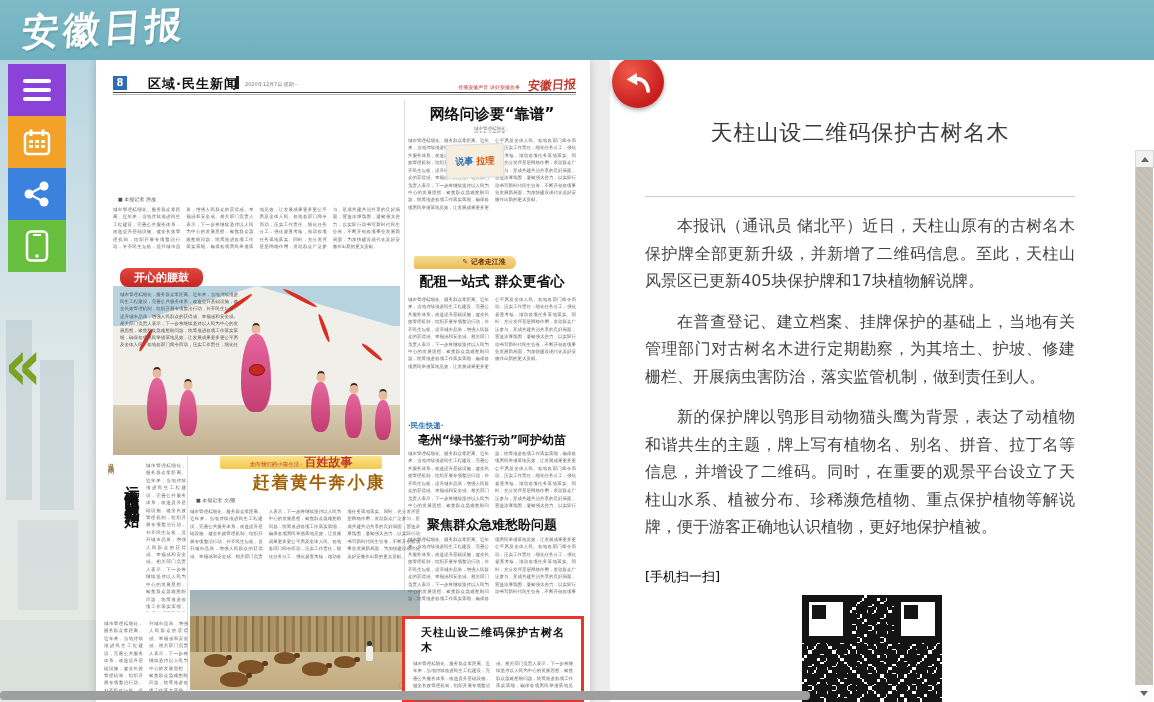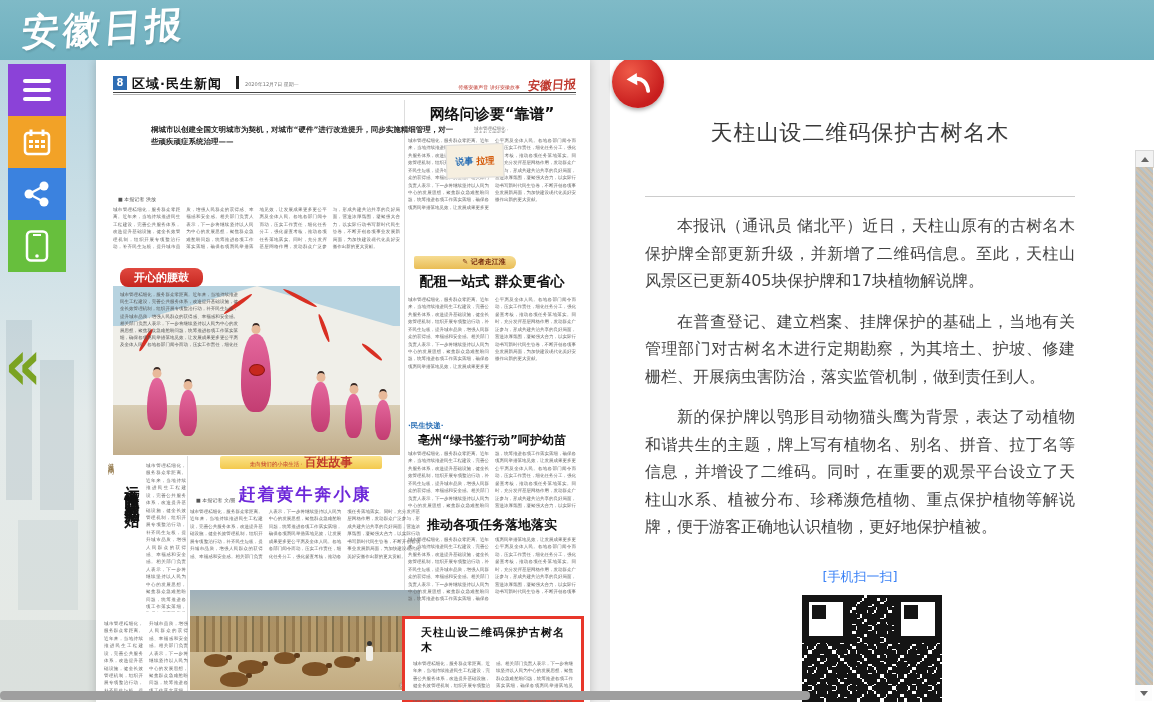--- a/index.html
+++ b/index.html
@@ -25,21 +25,21 @@
   #btn-phone{top:220px;background:#67bf3d;}
   #collapse{left:8px;top:338px;width:48px;height:60px;color:#7ba322;font-size:50px;font-weight:bold;
             line-height:56px;transform:scale(1.15,1.45);cursor:pointer;z-index:5;}
 
   
   #page{left:96px;top:60px;width:494px;height:642px;background:#fff;box-shadow:0 0 9px rgba(0,0,0,.2);overflow:hidden;}
   #page *{box-sizing:border-box;}
   .hairline-v{position:absolute;width:1px;background:#ddd;}
   #pg-badge{left:17px;top:16px;width:14px;height:14px;background:#2e6db4;color:#fff;font-size:10px;
             font-weight:bold;text-align:center;line-height:14px;}
-  #pg-section{left:36px;top:15px;font-size:13px;font-weight:bold;color:#101010;letter-spacing:1px;}
+  #pg-section{left:52px;top:15px;font-size:13px;font-weight:bold;color:#101010;letter-spacing:1px;}
   #pg-section-bar{left:140px;top:16px;width:3px;height:13px;background:#222;}
   #pg-date{left:149px;top:21px;font-size:5px;color:#777;}
   #pg-mast{left:300px;top:14px;width:180px;text-align:right;}
   #pg-tag{font-size:5px;color:#c03a30;}
   #pg-mastbrand{font-size:12px;font-weight:bold;color:#c03a30;display:inline-block;
                 transform:rotate(-2deg) skewX(-6deg);margin-left:3px;}
   #pg-rule{left:17px;top:32px;width:463px;height:3px;border-top:1px solid #444;border-bottom:1px solid #b5b5b5;}
 
   .nf{font-size:4.5px;color:#666;line-height:1.65;text-align:justify;overflow:hidden;
       column-gap:6px;word-break:break-all;}
@@ -75,21 +75,21 @@
   #v-label{left:10px;top:398px;writing-mode:vertical-rl;font-size:6px;color:#8a6d3b;letter-spacing:2px;}
   #v-head{left:26px;top:414px;height:205px;writing-mode:vertical-rl;font-size:15px;font-weight:bold;
           color:#111;letter-spacing:3px;}
   #v-txtA{left:50px;top:402px;width:40px;height:150px;}
   #v-txtB{left:8px;top:560px;width:84px;height:78px;}
 
   
   #ribbon-story{left:124px;top:396px;width:162px;height:13px;background:linear-gradient(#fbe38a,#f3c94e);
                 font-size:5.5px;color:#c0392b;text-align:center;line-height:13px;border-radius:2px;}
   #ribbon-story b{font-size:12px;}
-  #hl-cattle{left:94px;top:411px;width:230px;text-align:center;font-size:17px;font-weight:bold;color:#6d28d9;letter-spacing:2px;margin-top:12px;}
+  #hl-cattle{left:108px;top:411px;width:230px;text-align:center;font-size:17px;font-weight:bold;color:#a16207;letter-spacing:2px;}
   #byline-cattle{left:100px;top:437px;}
   #txt-cattle{left:94px;top:448px;width:230px;height:78px;}
 
   
   #photo-cow{left:94px;top:530px;width:230px;height:100px;overflow:hidden;background:#ccb88f;}
   #pc-mtn{position:absolute;left:0;top:0;width:100%;height:32px;background:linear-gradient(#9fb0ba,#b9bfb3);}
   #pc-trees{position:absolute;left:0;top:26px;width:100%;height:40px;
             background:repeating-linear-gradient(90deg,#a98d5f 0 6px,#8f7348 6px 9px,#b59a6a 9px 14px,#7c6a45 14px 16px);opacity:.9;}
   #pc-field{position:absolute;left:0;top:62px;width:100%;height:38px;background:linear-gradient(#cdbb95,#c3ab80);}
   .cow{position:absolute;background:#7d5226;border-radius:50% 50% 45% 45%;}
@@ -125,21 +125,21 @@
   #panel{left:610px;top:60px;width:544px;height:642px;background:#fff;overflow:hidden;}
   #back-badge{left:612px;top:56px;width:52px;height:52px;border-radius:50%;z-index:6;
               background:radial-gradient(circle at 35% 30%,#ef5a48,#c81e1e 70%);
               box-shadow:0 2px 4px rgba(0,0,0,.35);display:flex;align-items:center;justify-content:center;cursor:pointer;}
   #art-title{left:645px;top:118px;width:430px;text-align:center;font-size:22px;font-weight:500;color:#3a3a3a;letter-spacing:1px;}
   #art-meta{left:645px;top:168px;width:430px;display:flex;justify-content:space-between;
             font-size:15px;color:#9a9a9a;}
   #art-hr{left:645px;top:196px;width:430px;border-top:1px solid #ccc;}
   #art-body{left:645px;top:212px;width:430px;font-size:16px;color:#444;line-height:1.72;}
   #art-body p{margin:0 0 13px;text-indent:2em;text-align:justify;}
-  #scan-hint{left:645px;top:568px;width:430px;text-align:center;font-size:13px;color:#3b82f6;}
+  #scan-hint{left:645px;top:568px;width:430px;font-size:13px;color:#000000;}
   #qr{left:797px;top:590px;width:150px;height:150px;background:#fff;}
   #qr-noise{position:absolute;left:5px;top:5px;right:5px;bottom:5px;
     background-image:
       repeating-conic-gradient(#141414 0 25%,transparent 0 50%),
       repeating-conic-gradient(#141414 0 25%,transparent 0 50%),
       repeating-conic-gradient(#141414 0 25%,#fff 0 50%);
     background-size:12px 12px,20px 20px,8px 8px;
     background-position:0 0,5px 9px,2px 3px;}
   .finder{position:absolute;width:34px;height:34px;border:7px solid #141414;background:#fff;}
   .finder::before{content:"";position:absolute;left:3px;top:3px;width:14px;height:14px;background:#141414;}
@@ -217,21 +217,20 @@
     <div class="abs" id="pg-section-bar"></div>
     <div class="abs" id="pg-date">2020年12月7日 星期一</div>
     <div class="abs" id="pg-mast">
       <span id="pg-tag">传播安徽声音 讲好安徽故事</span>
       <span id="pg-mastbrand">安徽日报</span>
     </div>
     <div class="abs" id="pg-rule"></div>
     <div class="hairline-v" style="left:308px;top:40px;height:512px;"></div>
     <div class="hairline-v" style="left:91px;top:396px;height:244px;"></div>
 
-    <div class="abs" id="lead-intro">桐城市以创建全国文明城市为契机，对城市“硬件”进行改造提升，同步实施精细管理，对一些顽疾顽症系统治理——</div>
     <div class="abs byline" id="byline-main">■ 本报记者 洪放</div>
     <div class="abs nf c4" id="txt-main">城市管理精细化，服务群众零距离。近年来，当地持续推进民生工程建设，完善公共服务体系，改造提升基础设施，健全长效管理机制，组织开展专项整治行动，补齐民生短板，提升城市品质，增强人民群众的获得感、幸福感和安全感。相关部门负责人表示，下一步将继续坚持以人民为中心的发展思想，聚焦群众急难愁盼问题，统筹推进各项工作落实落细，确保各项惠民举措落地见效，让发展成果更多更公平惠及全体人民。各地各部门闻令而动，压实工作责任，细化任务分工，强化督查考核，推动各项任务落地落实。同时，充分发挥基层网格作用，发动群众广泛参与，形成共建共治共享的良好局面，营造浓厚氛围，凝聚强大合力，以实际行动书写新时代民生答卷，不断开创各项事业发展新局面，为加快建设现代化美好安徽作出新的更大贡献。</div>
 
     <div class="abs" id="drum-label">开心的腰鼓</div>
     <div class="abs" id="drum-cap">城市管理精细化，服务群众零距离。近年来，当地持续推进民生工程建设，完善公共服务体系，改造提升基础设施，健全长效管理机制，组织开展专项整治行动，补齐民生短板，提升城市品质，增强人民群众的获得感、幸福感和安全感。相关部门负责人表示，下一步将继续坚持以人民为中心的发展思想，聚焦群众急难愁盼问题，统筹推进各项工作落实落细，确保各项惠民举措落地见效，让发展成果更多更公平惠及全体人民。各地各部门闻令而动，压实工作责任，细化任务分工，强化督查考核，推动各项任务落地落实。同时，充分发挥基层网格作用，发动群众广泛参与，形成共建共治共享的良好局面，营造浓厚氛围，凝聚强大合力，以实际行动书写新时代民生答卷，不断开创各项事业发展新局面，为加快建设现代化美好安徽作出新的更大贡献。</div>
     <div class="abs" id="photo-dance">
       <div id="pd-sky"></div>
       <div id="pd-gable"></div>
       <div id="pd-wall"></div>
       <div id="pd-ground"></div>
@@ -281,21 +280,21 @@
     <div class="abs" id="illus">
       <span class="w1">说事</span>
       <span class="w2">拉理</span>
     </div>
     <div class="abs" id="ribbon-reporter">✎ 记者走江淮</div>
     <div class="abs" id="hl-rental">配租一站式 群众更省心</div>
     <div class="abs nf c2" id="txt-rental">城市管理精细化，服务群众零距离。近年来，当地持续推进民生工程建设，完善公共服务体系，改造提升基础设施，健全长效管理机制，组织开展专项整治行动，补齐民生短板，提升城市品质，增强人民群众的获得感、幸福感和安全感。相关部门负责人表示，下一步将继续坚持以人民为中心的发展思想，聚焦群众急难愁盼问题，统筹推进各项工作落实落细，确保各项惠民举措落地见效，让发展成果更多更公平惠及全体人民。各地各部门闻令而动，压实工作责任，细化任务分工，强化督查考核，推动各项任务落地落实。同时，充分发挥基层网格作用，发动群众广泛参与，形成共建共治共享的良好局面，营造浓厚氛围，凝聚强大合力，以实际行动书写新时代民生答卷，不断开创各项事业发展新局面，为加快建设现代化美好安徽作出新的更大贡献。</div>
     <div class="abs" id="lbl-minsheng">·民生快递·</div>
     <div class="abs" id="hl-bozhou">亳州“绿书签行动”呵护幼苗</div>
     <div class="abs nf c2" id="txt-bozhou">城市管理精细化，服务群众零距离。近年来，当地持续推进民生工程建设，完善公共服务体系，改造提升基础设施，健全长效管理机制，组织开展专项整治行动，补齐民生短板，提升城市品质，增强人民群众的获得感、幸福感和安全感。相关部门负责人表示，下一步将继续坚持以人民为中心的发展思想，聚焦群众急难愁盼问题，统筹推进各项工作落实落细，确保各项惠民举措落地见效，让发展成果更多更公平惠及全体人民。各地各部门闻令而动，压实工作责任，细化任务分工，强化督查考核，推动各项任务落地落实。同时，充分发挥基层网格作用，发动群众广泛参与，形成共建共治共享的良好局面，营造浓厚氛围，凝聚强大合力，以实际行动书写新时代民生答卷，不断开创各项事业发展新局面，为加快建设现代化美好安徽作出新的更大贡献。</div>
-    <div class="abs" id="hl-shucheng">推动各项任务落地落实</div>
+    <div class="abs" id="hl-shucheng">聚焦群众急难愁盼问题</div>
     <div class="abs nf c2" id="txt-shucheng">城市管理精细化，服务群众零距离。近年来，当地持续推进民生工程建设，完善公共服务体系，改造提升基础设施，健全长效管理机制，组织开展专项整治行动，补齐民生短板，提升城市品质，增强人民群众的获得感、幸福感和安全感。相关部门负责人表示，下一步将继续坚持以人民为中心的发展思想，聚焦群众急难愁盼问题，统筹推进各项工作落实落细，确保各项惠民举措落地见效，让发展成果更多更公平惠及全体人民。各地各部门闻令而动，压实工作责任，细化任务分工，强化督查考核，推动各项任务落地落实。同时，充分发挥基层网格作用，发动群众广泛参与，形成共建共治共享的良好局面，营造浓厚氛围，凝聚强大合力，以实际行动书写新时代民生答卷，不断开创各项事业发展新局面，为加快建设现代化美好安徽作出新的更大贡献。</div>
 
     <div class="abs" id="red-box">
       <h4>天柱山设二维码保护古树名木</h4>
       <div class="nf c2">城市管理精细化，服务群众零距离。近年来，当地持续推进民生工程建设，完善公共服务体系，改造提升基础设施，健全长效管理机制，组织开展专项整治行动，补齐民生短板，提升城市品质，增强人民群众的获得感、幸福感和安全感。相关部门负责人表示，下一步将继续坚持以人民为中心的发展思想，聚焦群众急难愁盼问题，统筹推进各项工作落实落细，确保各项惠民举措落地见效，让发展成果更多更公平惠及全体人民。各地各部门闻令而动，压实工作责任，细化任务分工，强化督查考核，推动各项任务落地落实。同时，充分发挥基层网格作用，发动群众广泛参与，形成共建共治共享的良好局面，营造浓厚氛围，凝聚强大合力，以实际行动书写新时代民生答卷，不断开创各项事业发展新局面，为加快建设现代化美好安徽作出新的更大贡献。</div>
     </div>
   </div>
 
   <div class="abs" id="panel">
     <div class="abs" id="art-title" style="left:35px;top:58px;">天柱山设二维码保护古树名木</div>

